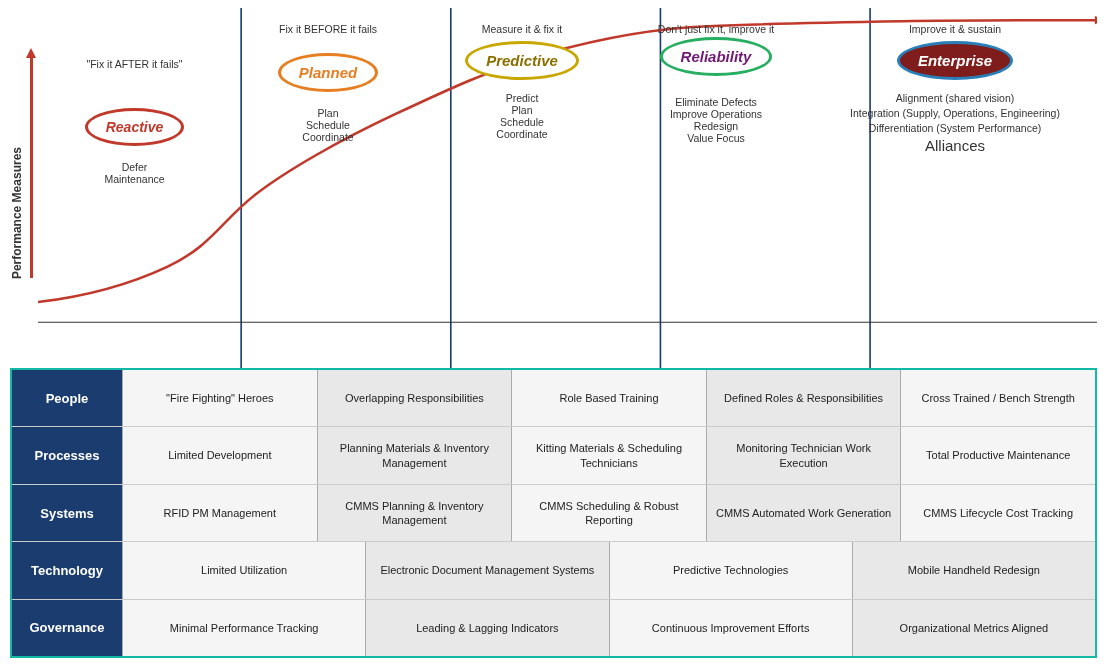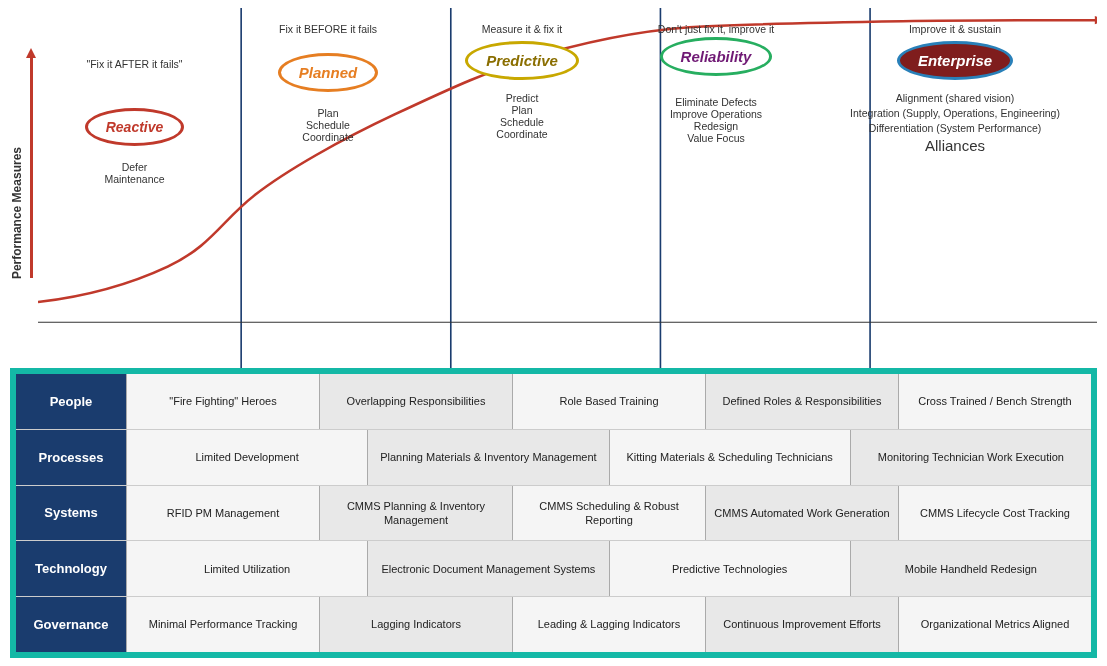--- a/index.html
+++ b/index.html
@@ -27,21 +27,21 @@
       flex: 0 0 360px;
       position: relative;
       width: 100%;
     }
 
     
     .table-area {
       flex: 1;
       display: flex;
       flex-direction: column;
-      border: 6px solid #14b8a6;
+      border: 2px solid #14b8a6;
     }
 
     .table-row {
       display: flex;
       flex: 1;
       border-bottom: 1px solid #ccc;
     }
     .table-row:last-child {
       border-bottom: none;
     }
@@ -237,20 +237,21 @@
       </div>
     </div>
 
     <div class="table-row">
       <div class="row-header">Processes</div>
       <div class="row-cells">
         <div class="cell">Limited Development</div>
         <div class="cell">Planning Materials &amp; Inventory Management</div>
         <div class="cell">Kitting Materials &amp; Scheduling Technicians</div>
         <div class="cell">Monitoring Technician Work Execution</div>
+        <div class="cell">Total Productive Maintenance</div>
       </div>
     </div>
 
     <div class="table-row">
       <div class="row-header">Systems</div>
       <div class="row-cells">
         <div class="cell">RFID PM Management</div>
         <div class="cell">CMMS Planning &amp; Inventory Management</div>
         <div class="cell">CMMS Scheduling &amp; Robust Reporting</div>
         <div class="cell">CMMS Automated Work Generation</div>
@@ -265,21 +266,20 @@
         <div class="cell">Electronic Document Management Systems</div>
         <div class="cell">Predictive Technologies</div>
         <div class="cell">Mobile Handheld Redesign</div>
       </div>
     </div>
 
     <div class="table-row">
       <div class="row-header">Governance</div>
       <div class="row-cells">
         <div class="cell">Minimal Performance Tracking</div>
-        <div class="cell">Lagging Indicators</div>
         <div class="cell">Leading &amp; Lagging Indicators</div>
         <div class="cell">Continuous Improvement Efforts</div>
         <div class="cell">Organizational Metrics Aligned</div>
       </div>
     </div>
 
   </div>
 
 </div>
 

